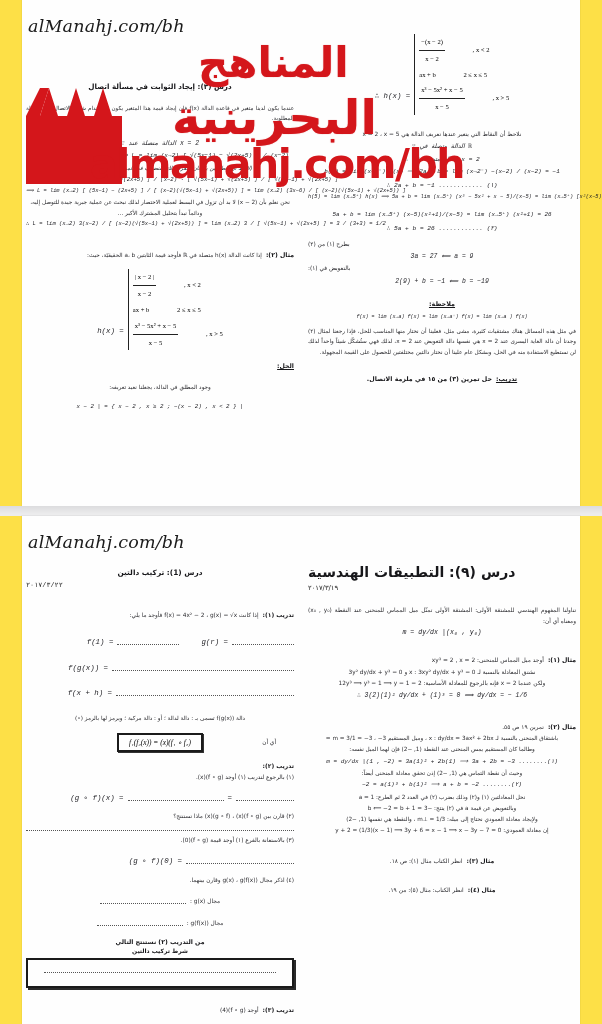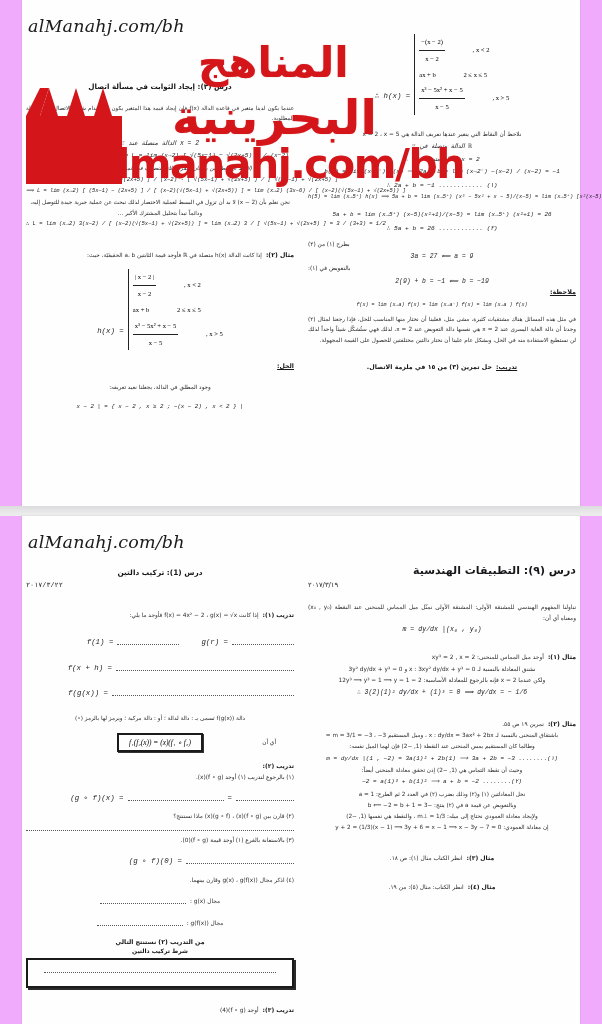--- a/index.html
+++ b/index.html
@@ -9,21 +9,21 @@
     font-family:"Liberation Serif", serif;
     overflow:hidden;
     position:relative;
   }
   .viewer{width:602px;height:1024px;position:relative;}
 
   
   .page{
     position:absolute;
     left:0;width:602px;
-    background:#f0abfc;
+    background:#fde047;
   }
   .page-inner{position:relative;width:100%;height:100%;overflow:hidden;}
   .page-sep{
     position:absolute;left:0;width:602px;height:8px;
     background:linear-gradient(to bottom,#dcdcde,#ececed);
   }
   .sheet{
     position:absolute;left:22px;top:0;width:558px;height:100%;
     background:#fefefe;
     box-shadow:0 0 0 1px rgba(0,0,0,.035);
@@ -247,21 +247,21 @@
 
         <div class="mathline c" style="font-size:5.3px;">h(5) = lim (x→5⁺) h(x) ⟹ 5a + b = lim (x→5⁺) (x³ − 5x² + x − 5)/(x−5) = lim (x→5⁺) [x²(x−5) + (x−5)]/(x−5)</div>
         <div class="mathline c" style="font-size:5.9px;margin-top:6px;">5a + b = lim (x→5⁺) (x−5)(x²+1)/(x−5) = lim (x→5⁺) (x²+1) = 26</div>
         <div class="mathline c" style="font-size:6.2px;">∴ 5a + b = 26 ............ (٢)</div>
 
         <div class="ar" style="text-align:left;font-size:5.8px;margin-top:4px;">بطرح (١) من (٢)</div>
         <div class="mathline c" style="font-size:6.4px;">3a = 27 ⟸ a = 9</div>
         <div class="ar" style="text-align:left;font-size:5.8px;">بالتعويض في (١):</div>
         <div class="mathline c" style="font-size:6.4px;">2(9) + b = −1 ⟸ b = −19</div>
 
-        <div class="hd u" style="text-align:right;font-size:6.4px;">ملاحظة:</div>
+        <div class="hd u" style="margin-top:12px;text-align:center;font-size:6.4px;">ملاحظة:</div>
 
         <div class="mathline c" style="font-size:5px;margin-top:4px;">f(x) = lim (x→a) f(x) = lim (x→a⁺) f(x) = lim (x→a⁻) f(x)</div>
 
         <div class="ar" style="font-size:5.7px;line-height:1.85;margin-top:3px;">في مثل هذه المسائل هناك مشتقيات كثيرة، مشى مثل، فعلينا أن نختار منها المناسب للحل، فإذا رجعنا لمثال (٢) وجدنا أن دالة الغاية اليسرى عند x = 2 هي نفسها دالة التعويض عند x = 2، لذلك فهي ستُشكّل شيئاً واحداً لذلك لن نستطيع الاستفادة منه في الحل، وبشكل عام علينا أن نختار دالتين مختلفتين للحصول على القيمة المجهولة.</div>
 
         <div style="margin-top:10px;direction:rtl;text-align:center;">
           <span class="hd u" style="font-size:6.3px;">تدريب:</span>
           <span class="hd" style="font-size:6.3px;">حل تمرين (٣) من ١٥ في ملزمة الاتصال.</span>
         </div>
       </div>
@@ -298,26 +298,26 @@
           <span class="ar" style="font-size:5.8px;">إذا كانت f(x) = 4x² − 2 ، g(x) = √x فأوجد ما يلي:</span>
         </div>
 
         <div style="direction:ltr;margin-top:9px;">
           <span class="mathline">f(1) =</span>
           <span class="underline-blank" style="min-width:62px;"></span>
           <span class="mathline" style="margin-left:18px;">g(r) =</span>
           <span class="underline-blank" style="min-width:62px;"></span>
         </div>
         <div style="direction:ltr;margin-top:5px;">
+          <span class="mathline">f(g(x)) =</span>
+          <span class="underline-blank" style="min-width:182px;"></span>
+        </div>
+        <div style="direction:ltr;margin-top:5px;">
           <span class="mathline">f(x + h) =</span>
           <span class="underline-blank" style="min-width:178px;"></span>
-        </div>
-        <div style="direction:ltr;margin-top:5px;">
-          <span class="mathline">f(g(x)) =</span>
-          <span class="underline-blank" style="min-width:182px;"></span>
         </div>
 
         <div class="ar" style="margin-top:11px;text-align:center;font-size:5.7px;">دالة f(g(x)) تسمى بـ : دالة لدالة ؛ أو : دالة مركبة ؛ ويرمز لها بالرمز (∘)</div>
 
         <div style="text-align:center;margin-top:7px;position:relative;">
           <span class="ar" style="font-size:5.8px;position:absolute;right:18px;top:6px;">أي أن</span>
           <span class="boxed">(f₁ ∘ f₂)(x) = f₁(f₂(x))</span>
         </div>
 
         <div class="hd" style="margin-top:10px;text-align:right;font-size:6px;">تدريب (٢):</div>
@@ -369,21 +369,21 @@
         </div>
 
         <div style="margin-top:10px;text-align:right;">
           <span class="hd" style="font-size:6px;">تدريب (٣):</span>
           <span class="ar" style="font-size:5.8px;">أوجد (f ∘ g)(4)</span>
         </div>
       </div>
 
       <div class="col" style="left:308px;top:48px;width:268px;">
 
-        <div class="hd" style="text-align:right;font-size:11px;">درس (٩): التطبيقات الهندسية</div>
+        <div class="hd" style="text-align:left;font-size:14px;">درس (٩): التطبيقات الهندسية</div>
         <div class="dt" style="text-align:left;margin-top:4px;font-size:6.8px;">٢٠١٧/٣/١٩</div>
 
         <div class="ar" style="margin-top:13px;font-size:5.8px;line-height:1.85;">تناولنا المفهوم الهندسي للمشتقة الأولى: المشتقة الأولى تمثّل ميل المماس للمنحنى عند النقطة (x₀ , y₀) ومعناه أي أن:</div>
 
         <div class="mathline c" style="font-size:6.6px;">m = dy/dx |(x₀ , y₀)</div>
 
         <div style="margin-top:8px;text-align:right;">
           <span class="hd" style="font-size:6.2px;">مثال (١):</span>
           <span class="ar" style="font-size:5.9px;">أوجد ميل المماس للمنحنى: xy³ = 2 , x = 2</span>
         </div>

